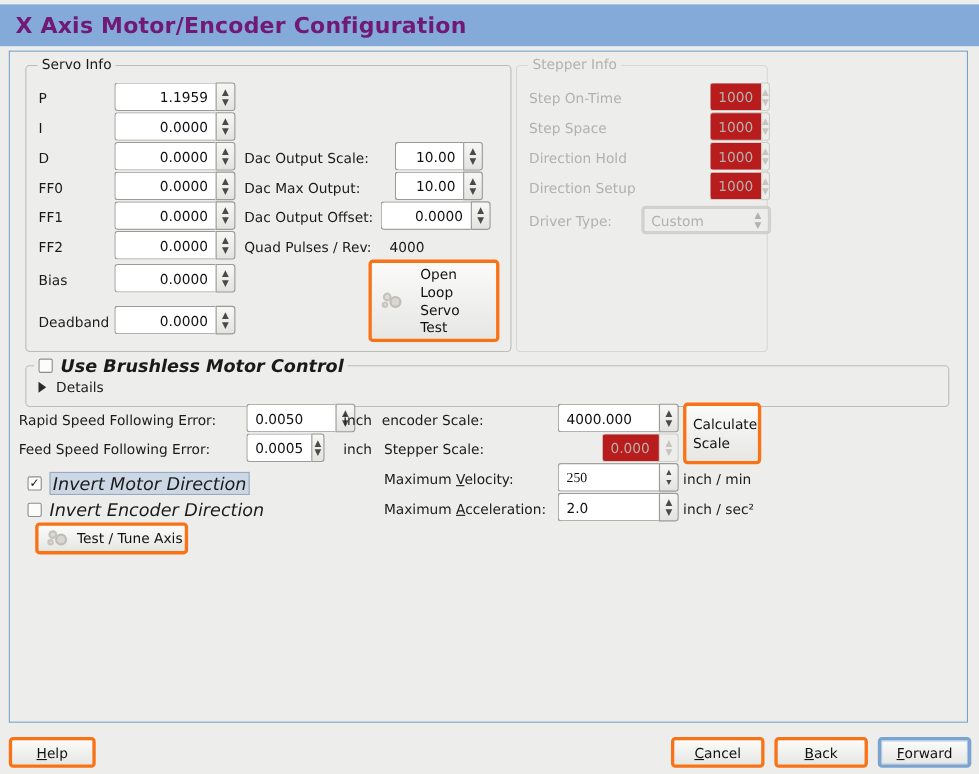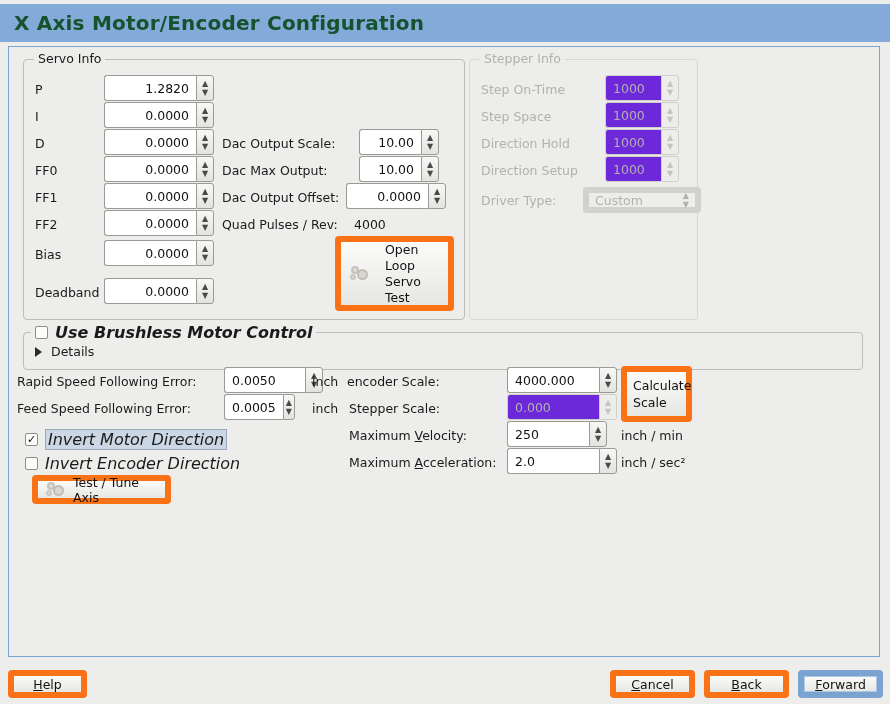--- a/index.html
+++ b/index.html
@@ -11,21 +11,21 @@
     color:#1a1a1a;
     overflow:hidden;
     position:relative;
   }
   .titlebar{
     position:absolute;left:0;top:4px;width:890px;height:38px;
     background:#84aada;
     display:flex;align-items:center;
   }
   .titlebar .ttl{
-    color:#14532d;font-size:20px;font-weight:bold;
+    color:#701a75;font-size:20px;font-weight:bold;
     margin-left:14px;letter-spacing:.2px;
   }
   .page{
     position:absolute;left:8px;top:46px;width:872px;height:611px;
     border:1px solid #7ba3d0;
     background:#ededeb;
     box-sizing:border-box;
     padding-left:28px;
   }
   
@@ -72,32 +72,32 @@
     background:linear-gradient(#f7f7f5,#e3e3e0);
     box-sizing:border-box;
     display:flex;flex-direction:column;
     align-items:center;justify-content:center;
   }
   .spin .btns span{
     font-size:8px;line-height:9px;color:#4a4a48;
     display:block;
   }
   .spin.disabled .entry{
-    background:#6d28d9;border-color:#cfcfca;color:#b3b1ad;
+    background:#b91c1c;border-color:#cfcfca;color:#b3b1ad;margin-left:40px;
   }
   .spin.disabled .btns{
     border-color:#cfcfca;background:#ededeb;
   }
   .spin.disabled .btns span{color:#c6c4bf;}
   
   .lbl{position:absolute;font-size:12.5px;white-space:nowrap;}
   
   .btn{
     position:absolute;
-    border:6px solid #f97316;
+    border:3px solid #f97316;
     border-radius:4px;
     background:linear-gradient(#fbfbfa,#e6e6e3);
     box-sizing:border-box;
     display:flex;align-items:center;justify-content:center;
     font-size:12.5px;color:#111;
     cursor:default;
   }
   .btn.focus{border-color:#7ba3d0;box-shadow:0 0 0 1px #aec7e6 inset;}
   
   .cbox{position:absolute;display:flex;align-items:center;}
@@ -156,21 +156,21 @@
   <div class="lbl" style="left:26px;top:35px;">P</div>
   <div class="lbl" style="left:26px;top:62px;">I</div>
   <div class="lbl" style="left:26px;top:89px;">D</div>
   <div class="lbl" style="left:26px;top:116px;">FF0</div>
   <div class="lbl" style="left:26px;top:143px;">FF1</div>
   <div class="lbl" style="left:26px;top:170px;">FF2</div>
   <div class="lbl" style="left:26px;top:200px;">Bias</div>
   <div class="lbl" style="left:26px;top:238px;">Deadband</div>
 
   <div class="spin right" style="left:95px;top:28px;width:110px;">
-    <div class="entry">1.2820</div>
+    <div class="entry">1.1959</div>
     <div class="btns">
         <span>▲</span>
         <span>▼</span>
       </div>
   </div>
   <div class="spin right" style="left:95px;top:55px;width:110px;">
     <div class="entry">0.0000</div>
     <div class="btns">
         <span>▲</span>
         <span>▼</span>
@@ -377,21 +377,21 @@
   </div>
 
   <div class="btn" style="left:612px;top:319px;width:71px;height:56px;flex-direction:column;align-items:flex-start;padding-left:6px;line-height:17px;">
     <span>Calculate</span>
     <span>Scale</span>
   </div>
 
   <div class="lbl" style="left:340px;top:381px;">
     <span>Maximum </span><u>V</u><span>elocity:</span>
   </div>
-  <div class="spin left" style="left:498px;top:374px;width:100px;">
+  <div class="spin left" style="left:498px;top:374px;width:110px;font-family:Liberation Serif, serif;">
     <div class="entry">250</div>
     <div class="btns">
         <span>▲</span>
         <span>▼</span>
       </div>
   </div>
   <div class="lbl" style="left:612px;top:381px;">inch / min</div>
 
   <div class="lbl" style="left:340px;top:408px;">
     <span>Maximum </span><u>A</u><span>cceleration:</span>

